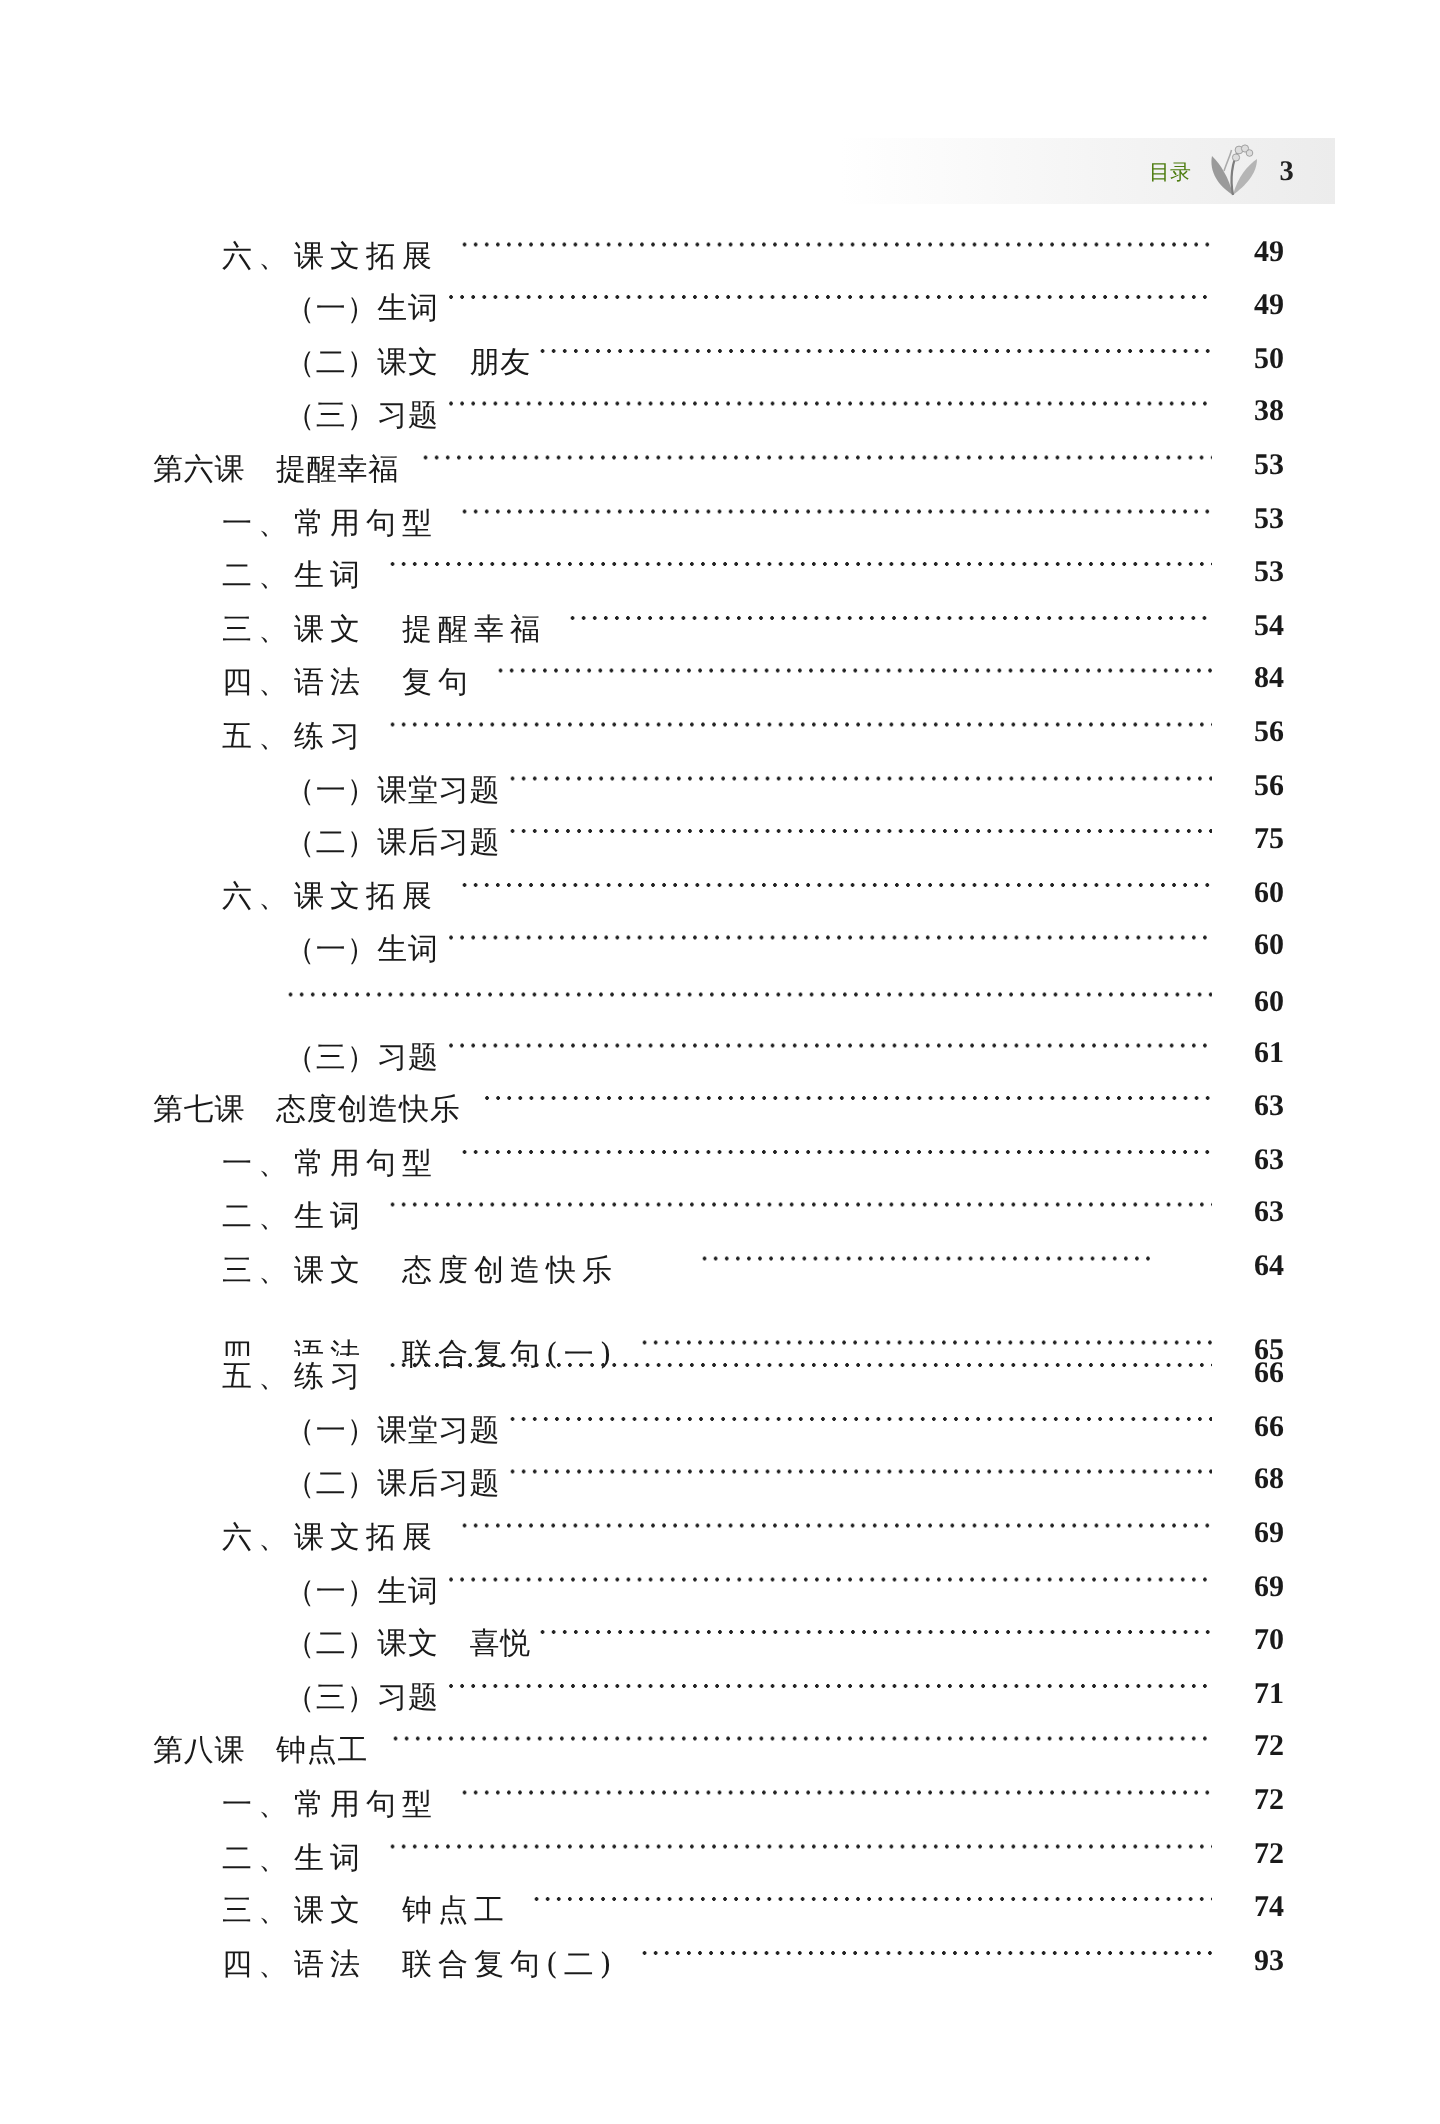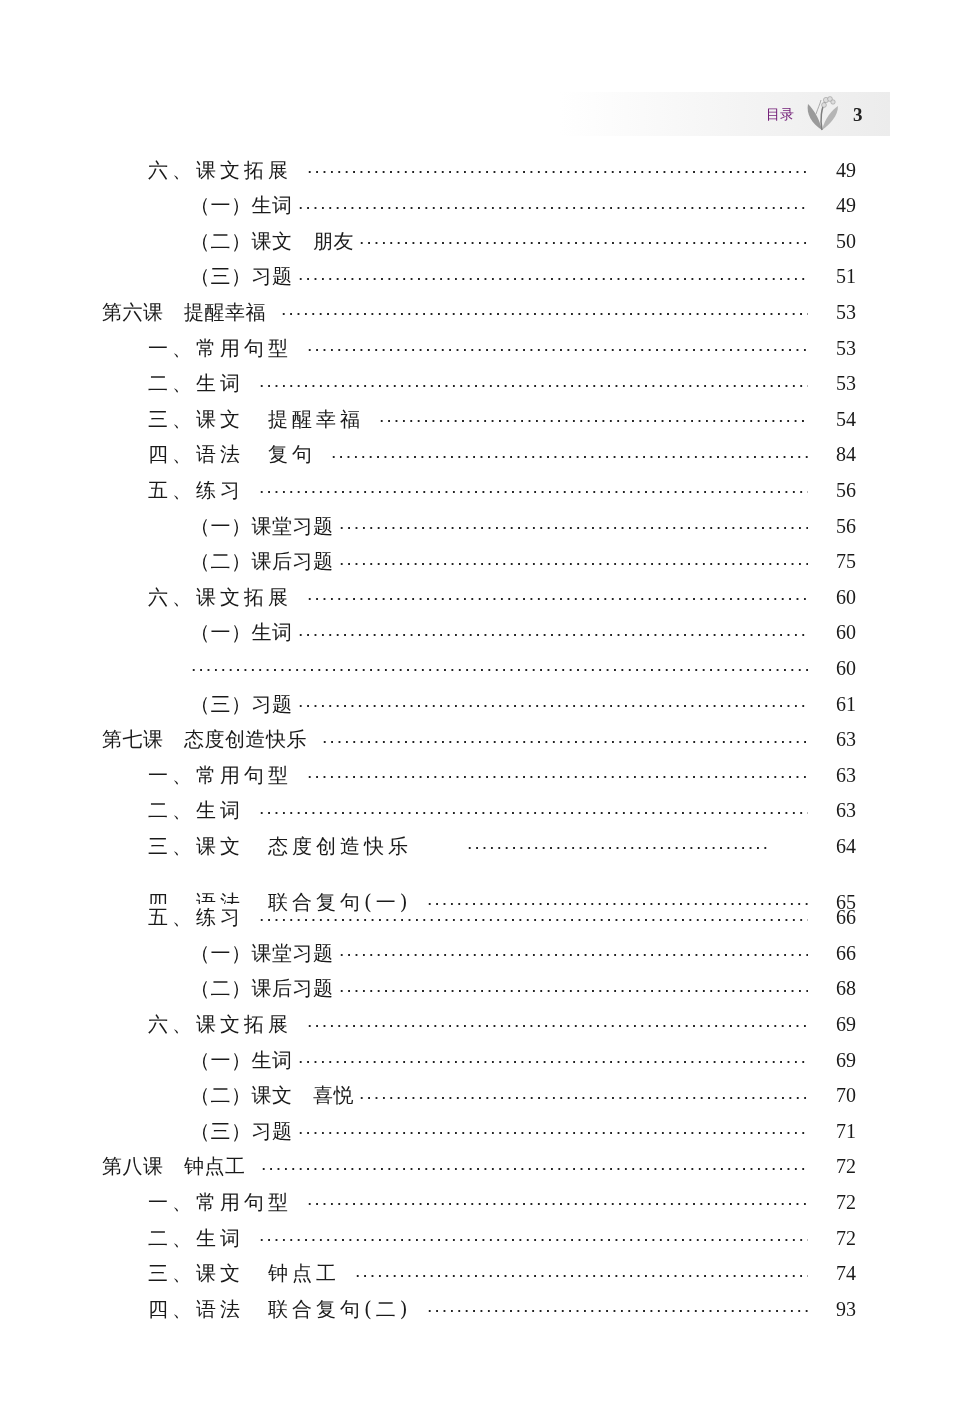--- a/index.html
+++ b/index.html
@@ -2,39 +2,39 @@
 <html><head>
 <meta charset="utf-8">
 <style>
   html, body { margin: 0; padding: 0; background: #ffffff; }
   body { width: 960px; height: 1416px; position: relative; overflow: hidden;
          font-family: "DejaVu Serif", "Liberation Serif", serif; color: #1a1a1a; }
   .header { position: absolute; top: 92px; left: 560px; width: 330px; height: 44px; }
   .header-bg { position: absolute; left: 0; top: 0; width: 330px; height: 44px;
                background: linear-gradient(to right, rgba(255,255,255,0) 0%, #f4f4f4 55%, #ececec 100%); }
   .header-label { position: absolute; left: 206px; top: 14px; font-family: Liberation Sans, sans-serif;
-                  font-size: 14px; color: #701a75; }
+                  font-size: 14px; color: #4d7c0f; }
   .header-icon { position: absolute; left: 242px; top: 2px; width: 40px; height: 38px; }
   .header-page { position: absolute; left: 293px; top: 12px; font-family: "Liberation Serif", serif;
                  font-weight: bold; font-size: 19px; color: #222; }
   .toc { position: absolute; top: 152px; left: 0; width: 960px; }
   .row { position: absolute; left: 0; width: 960px; height: 36px; display: flex; align-items: center; }
   .row .title { white-space: pre; font-size: 20px; letter-spacing: 1px; background: #fff; padding-right: 14px; }
   .row.lvl0 .title { font-family: "DejaVu Sans", sans-serif; font-weight: normal; letter-spacing: 0.5px; }
   .row.lvl1 .title { letter-spacing: 4px; }
   .row.lvl2 .title { letter-spacing: 0.5px; padding-right: 4px; }
   .dots { flex: 1; height: 4px; margin-top: 4px;
           background-image: radial-gradient(circle, #222 1.1px, transparent 1.4px);
           background-size: 7.4px 4px; background-repeat: repeat-x; background-position: left center; }
   .page { width: 40px; text-align: right; font-family: "Liberation Serif", serif; font-size: 20px;
-          padding-left: 8px; }
+          padding-left: 8px; font-weight: bold; }
   .lvl0 { padding-left: 102px; }
   .lvl1 { padding-left: 148px; }
   .lvl2 { padding-left: 190px; }
-  .row-inner { display: flex; align-items: center; width: 755px; }
+  .row-inner { display: flex; width: 755px; }
 </style>
 </head>
 <body>
 
 <div class="header">
   <div class="header-bg"></div>
   <span class="header-label">目录</span>
   <span class="header-icon">
     <svg width="40" height="38" viewBox="0 0 40 38">
       <path d="M20 36 C10 30 4 20 6 10 C12 16 17 24 20 36 Z" fill="#9a9a9a"></path>
@@ -69,21 +69,21 @@
       <div class="row-inner" style="width: 666px;">
         <span class="title">（二）课文　朋友</span>
         <span class="dots"></span>
         <span class="page">50</span>
       </div>
     </div>
     <div class="row lvl2" style="top: 106.8px;">
       <div class="row-inner" style="width: 666px;">
         <span class="title">（三）习题</span>
         <span class="dots"></span>
-        <span class="page">51</span>
+        <span class="page">38</span>
       </div>
     </div>
     <div class="row lvl0" style="top: 142.4px;">
       <div class="row-inner" style="width: 754px;">
         <span class="title">第六课　提醒幸福</span>
         <span class="dots"></span>
         <span class="page">53</span>
       </div>
     </div>
     <div class="row lvl1" style="top: 178px;">

